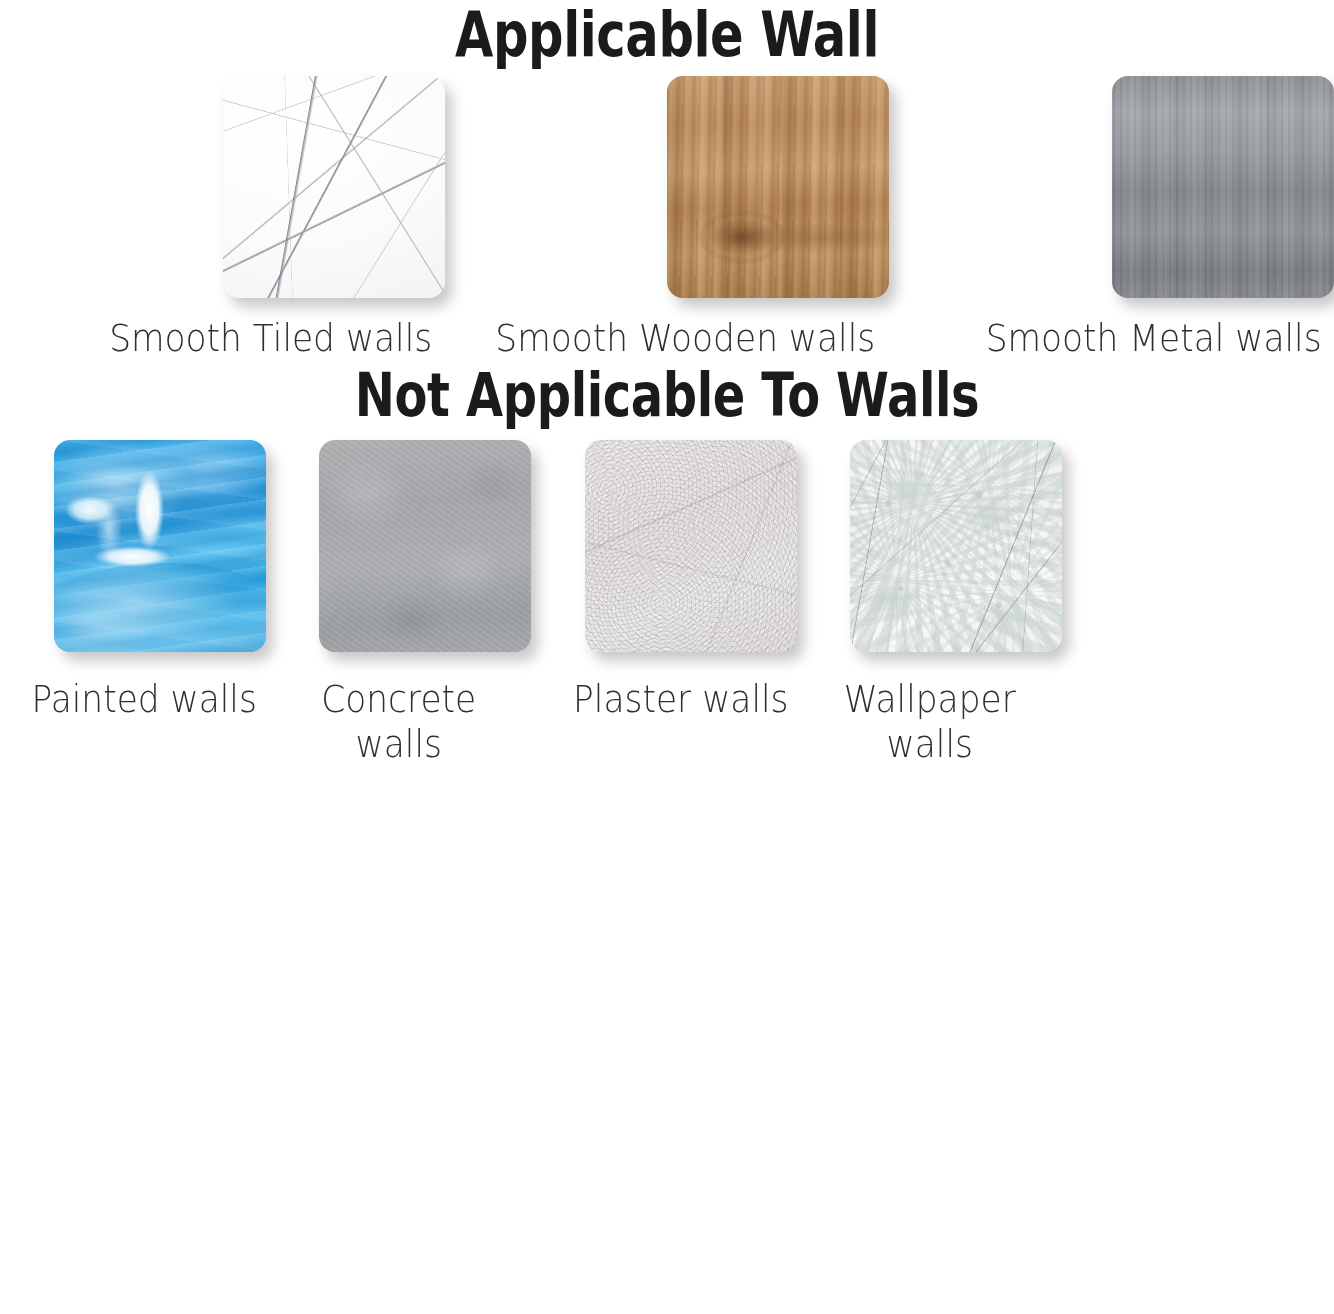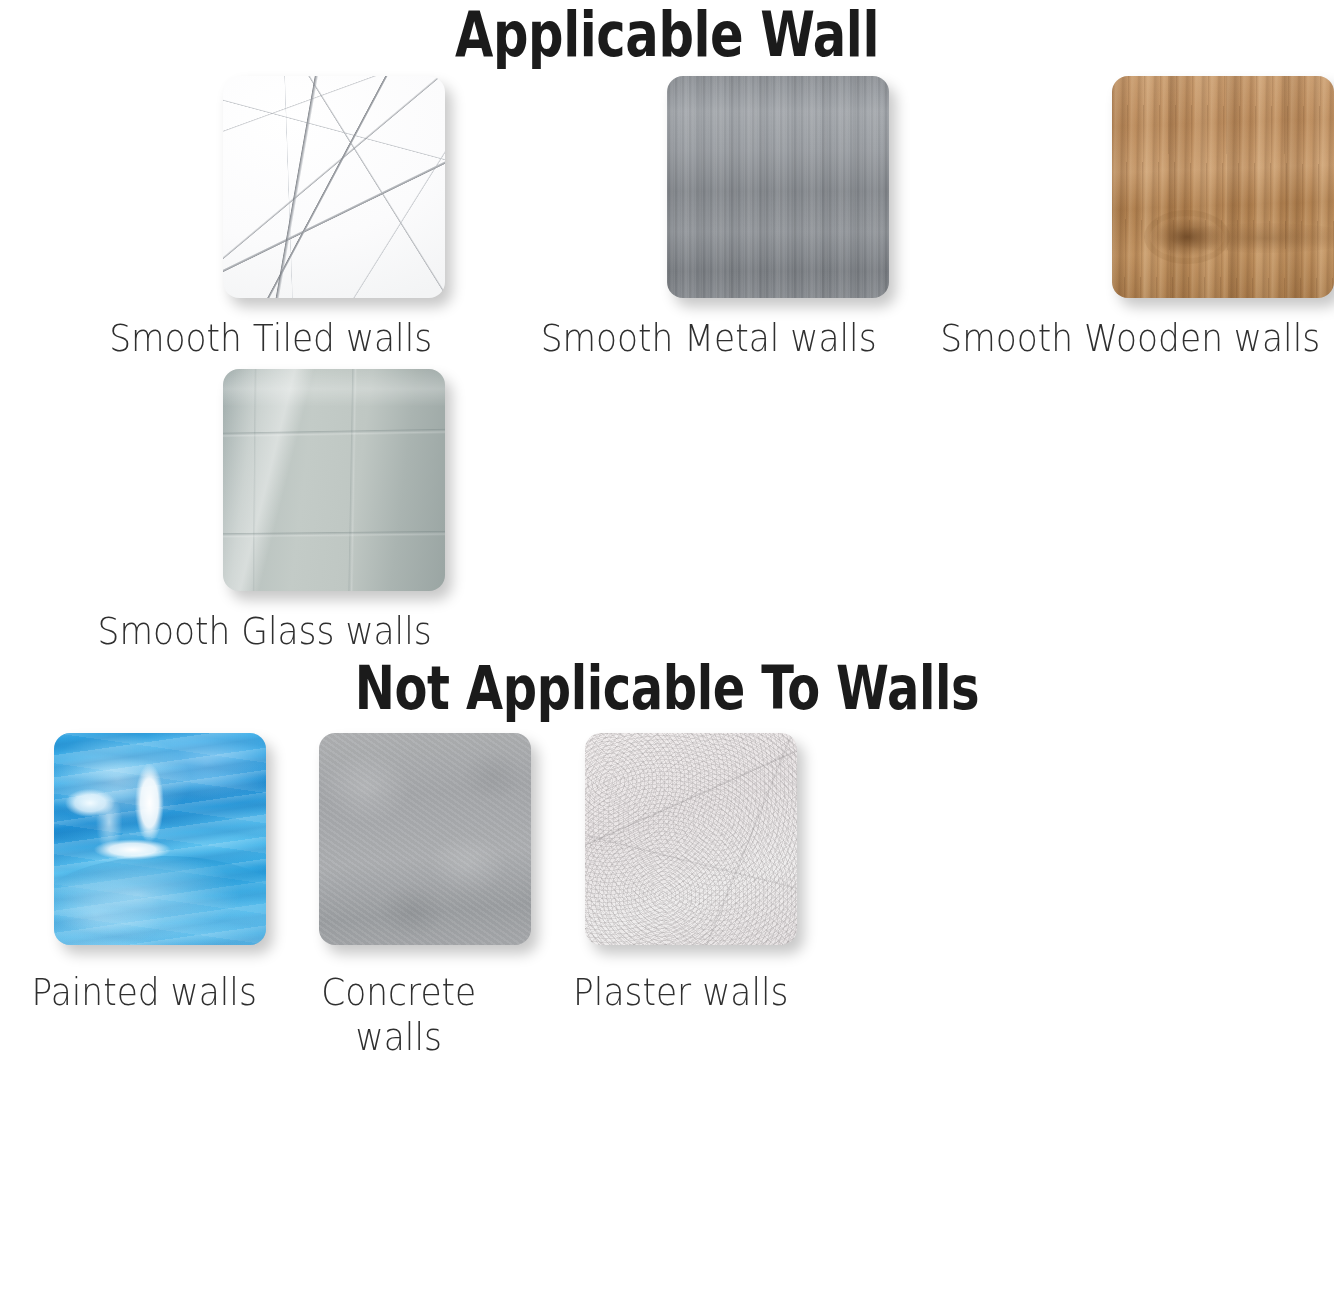--- a/index.html
+++ b/index.html
@@ -374,47 +374,39 @@
       <div class="swatch-wrap">
         <div class="swatch tex-tiled">
           <div class="vein"></div>
         </div>
       </div>
       <div class="label label-row1">Smooth Tiled walls</div>
     </div>
 
     <div class="cell">
       <div class="swatch-wrap">
-        <div class="swatch tex-metal"></div>
-      </div>
-      <div class="label label-row1">Smooth Metal walls</div>
-    </div>
-
-    <div class="cell">
-      <div class="swatch-wrap">
         <div class="swatch tex-wood">
           <div class="knot2"></div>
           <div class="knot"></div>
         </div>
       </div>
       <div class="label label-row1">Smooth Wooden walls</div>
     </div>
 
+    <div class="cell">
+      <div class="swatch-wrap">
+        <div class="swatch tex-metal"></div>
+      </div>
+      <div class="label label-row1">Smooth Metal walls</div>
+    </div>
+
   </div>
 
   <div class="grid-3">
 
-    <div class="cell">
-      <div class="swatch-wrap">
-        <div class="swatch tex-glass">
-          <div class="band"></div>
-        </div>
-      </div>
-      <div class="label label-row2">Smooth Glass walls</div>
-    </div>
 
 
 
   </div>
 
   <div class="heading heading-2">Not Applicable To Walls</div>
 
   <div class="grid-4">
 
     <div class="cell">
@@ -437,16 +429,25 @@
 
     <div class="cell">
       <div class="swatch-wrap">
         <div class="swatch swatch-sm tex-plaster">
           <div class="crack"></div>
         </div>
       </div>
       <div class="label label-row3">Plaster walls</div>
     </div>
 
+    <div class="cell">
+      <div class="swatch-wrap">
+        <div class="swatch swatch-sm tex-wallpaper">
+          <div class="frond"></div>
+          <div class="branch"></div>
+        </div>
+      </div>
+      <div class="label label-row3">Wallpaper walls</div>
+    </div>
 
   </div>
 
 </div>
 
 </body></html>

